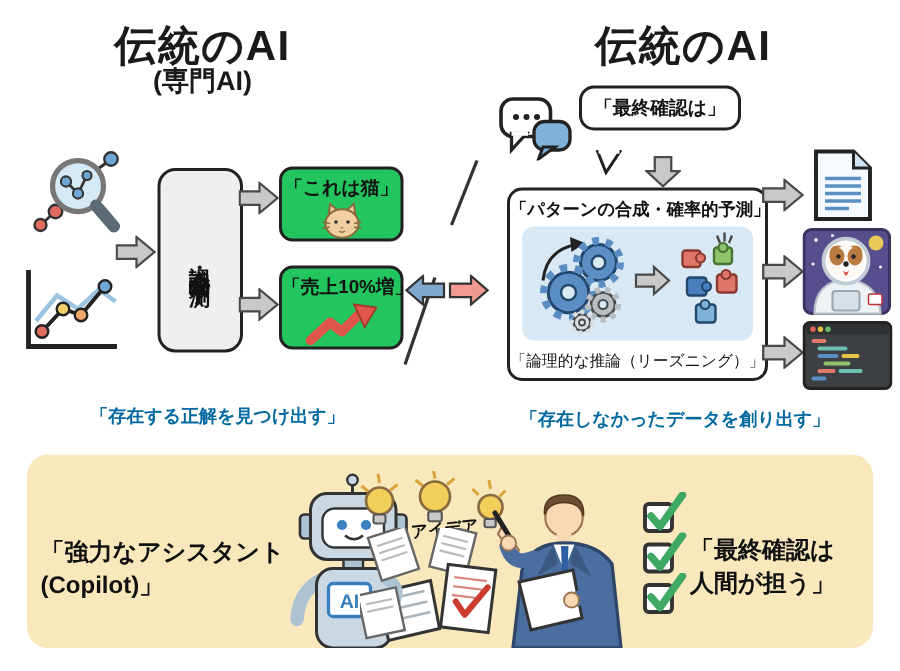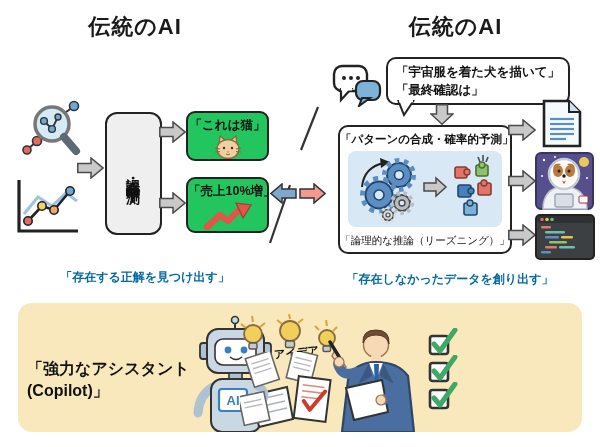--- a/index.html
+++ b/index.html
@@ -1,20 +1,20 @@
 <!DOCTYPE html>
 <html><head>
 <meta charset="utf-8">
 <style>
   * { margin:0; padding:0; box-sizing:border-box; }
   body { font-family:"Liberation Sans","DejaVu Sans",sans-serif; background:#fff; }
   #canvas { position:relative; width:600px; height:447px; background:#fff; overflow:hidden; }
   .abs { position:absolute; }
   .ttl { font-weight:bold; color:#1a1a1a; text-align:center; white-space:nowrap; }
-  .t-main { font-size:22px; letter-spacing:1px; }
+  .t-main { font-size:28px; letter-spacing:1px; }
   .t-sub  { font-size:18px; }
   .box { background:#22c55e; border:2.5px solid #222; border-radius:9px; }
   .proc-box { background:#efefef; border:2.5px solid #222; border-radius:12px;
               display:flex; align-items:center; justify-content:center; }
   .proc-label { writing-mode:vertical-rl; font-weight:bold; font-size:14px; color:#111;
                 letter-spacing:2px; }
   .out-label { font-weight:bold; font-size:12.5px; color:#111; text-align:center; white-space:nowrap; }
   .caption { font-weight:bold; font-size:12px; color:#0369a1; text-align:center; white-space:nowrap; }
   .vs { font-size:37px; font-weight:900; color:#111; letter-spacing:0px; }
   .bubble { background:#fff; border:2px solid #222; border-radius:10px; padding:4px 8px;
@@ -29,20 +29,21 @@
   .panel { background:#f8e8bc; border-radius:14px; }
   .big-label { font-weight:bold; font-size:16px; line-height:1.35; color:#111; text-align:left; white-space:nowrap; }
   .idea { font-weight:bold; font-size:11px; color:#111; transform:rotate(-6deg); white-space:nowrap; }
 </style>
 </head>
 <body>
 
 <div id="canvas">
 
   <div class="abs ttl t-main" style="left:55px; top:12px; width:160px;">伝統のAI</div>
+  <div class="abs ttl t-sub" style="left:55px; top:42px; width:160px;">(専門AI)</div>
   <div class="abs ttl t-main" style="left:378px; top:12px; width:155px;">伝統のAI</div>
 
   <svg class="abs" style="left:18px; top:99px;" width="66" height="64" viewBox="0 0 66 64">
     <line x1="9" y1="51" x2="19" y2="42" stroke="#333" stroke-width="2"></line>
     <line x1="19" y1="42" x2="29" y2="33" stroke="#333" stroke-width="2"></line>
     <line x1="44" y1="16" x2="55" y2="8" stroke="#333" stroke-width="2"></line>
     <circle cx="9" cy="51" r="4" fill="#e06b5f" stroke="#333" stroke-width="1.6"></circle>
     <circle cx="19" cy="42" r="4.5" fill="#e06b5f" stroke="#333" stroke-width="1.6"></circle>
     <circle cx="56" cy="7" r="4.5" fill="#6fa8d6" stroke="#333" stroke-width="1.6"></circle>
     <circle cx="34" cy="25" r="17" fill="#d6eaf6" stroke="#777" stroke-width="3.5"></circle>
@@ -119,21 +120,20 @@
     <polygon points="9,28 9,39 19,28" fill="#fff" stroke="#222" stroke-width="2.2"></polygon>
     <rect x="9" y="26.5" width="11" height="3" fill="#fff"></rect>
     <circle cx="12" cy="17" r="2" fill="#222"></circle>
     <circle cx="19" cy="17" r="2" fill="#222"></circle>
     <circle cx="26" cy="17" r="2" fill="#222"></circle>
     <rect x="24" y="20" width="24" height="19" rx="7" fill="#7fb2d9" stroke="#222" stroke-width="2.2"></rect>
     <polygon points="30,37 27,45 38,37" fill="#7fb2d9" stroke="#222" stroke-width="2"></polygon>
   </svg>
 
   <div class="abs bubble" style="left:386px; top:57px;">
-    <div>「宇宙服を着た犬を描いて」</div>
     <div>「最終確認は」</div>
   </div>
   <svg class="abs" style="left:396px; top:100px;" width="20" height="17" viewBox="0 0 20 17">
     <path d="M2,0 L8,15 L18,0" fill="#fff" stroke="#222" stroke-width="2"></path>
     <rect x="3" y="0" width="14" height="2.4" fill="#fff"></rect>
   </svg>
 
   <svg class="abs" style="left:430px; top:104px;" width="24" height="21" viewBox="0 0 24 21">
     <polygon points="6.5,0.8 17.5,0.8 17.5,10 23,10 12,20.2 1,10 6.5,10" fill="#c9c9c9" stroke="#4a4a4a" stroke-width="1.5"></polygon>
   </svg>
@@ -366,14 +366,18 @@
   </svg>
   <svg class="abs" style="left:428px; top:355px;" width="30" height="28" viewBox="0 0 30 28">
     <rect x="2" y="8" width="18" height="18" rx="2.5" fill="#fff" stroke="#333" stroke-width="2.6"></rect>
     <path d="M6,16 L12,23 L27,2" fill="none" stroke="#3fa865" stroke-width="5" stroke-linecap="round" stroke-linejoin="round"></path>
   </svg>
   <svg class="abs" style="left:428px; top:382px;" width="30" height="28" viewBox="0 0 30 28">
     <rect x="2" y="8" width="18" height="18" rx="2.5" fill="#fff" stroke="#333" stroke-width="2.6"></rect>
     <path d="M6,16 L12,23 L27,2" fill="none" stroke="#3fa865" stroke-width="5" stroke-linecap="round" stroke-linejoin="round"></path>
   </svg>
 
+  <div class="abs big-label" style="left:460px; top:357px; width:122px; text-align:left;">
+    <div>「最終確認は</div>
+    <div>人間が担う」</div>
+  </div>
 
 </div>
 
 </body></html>

